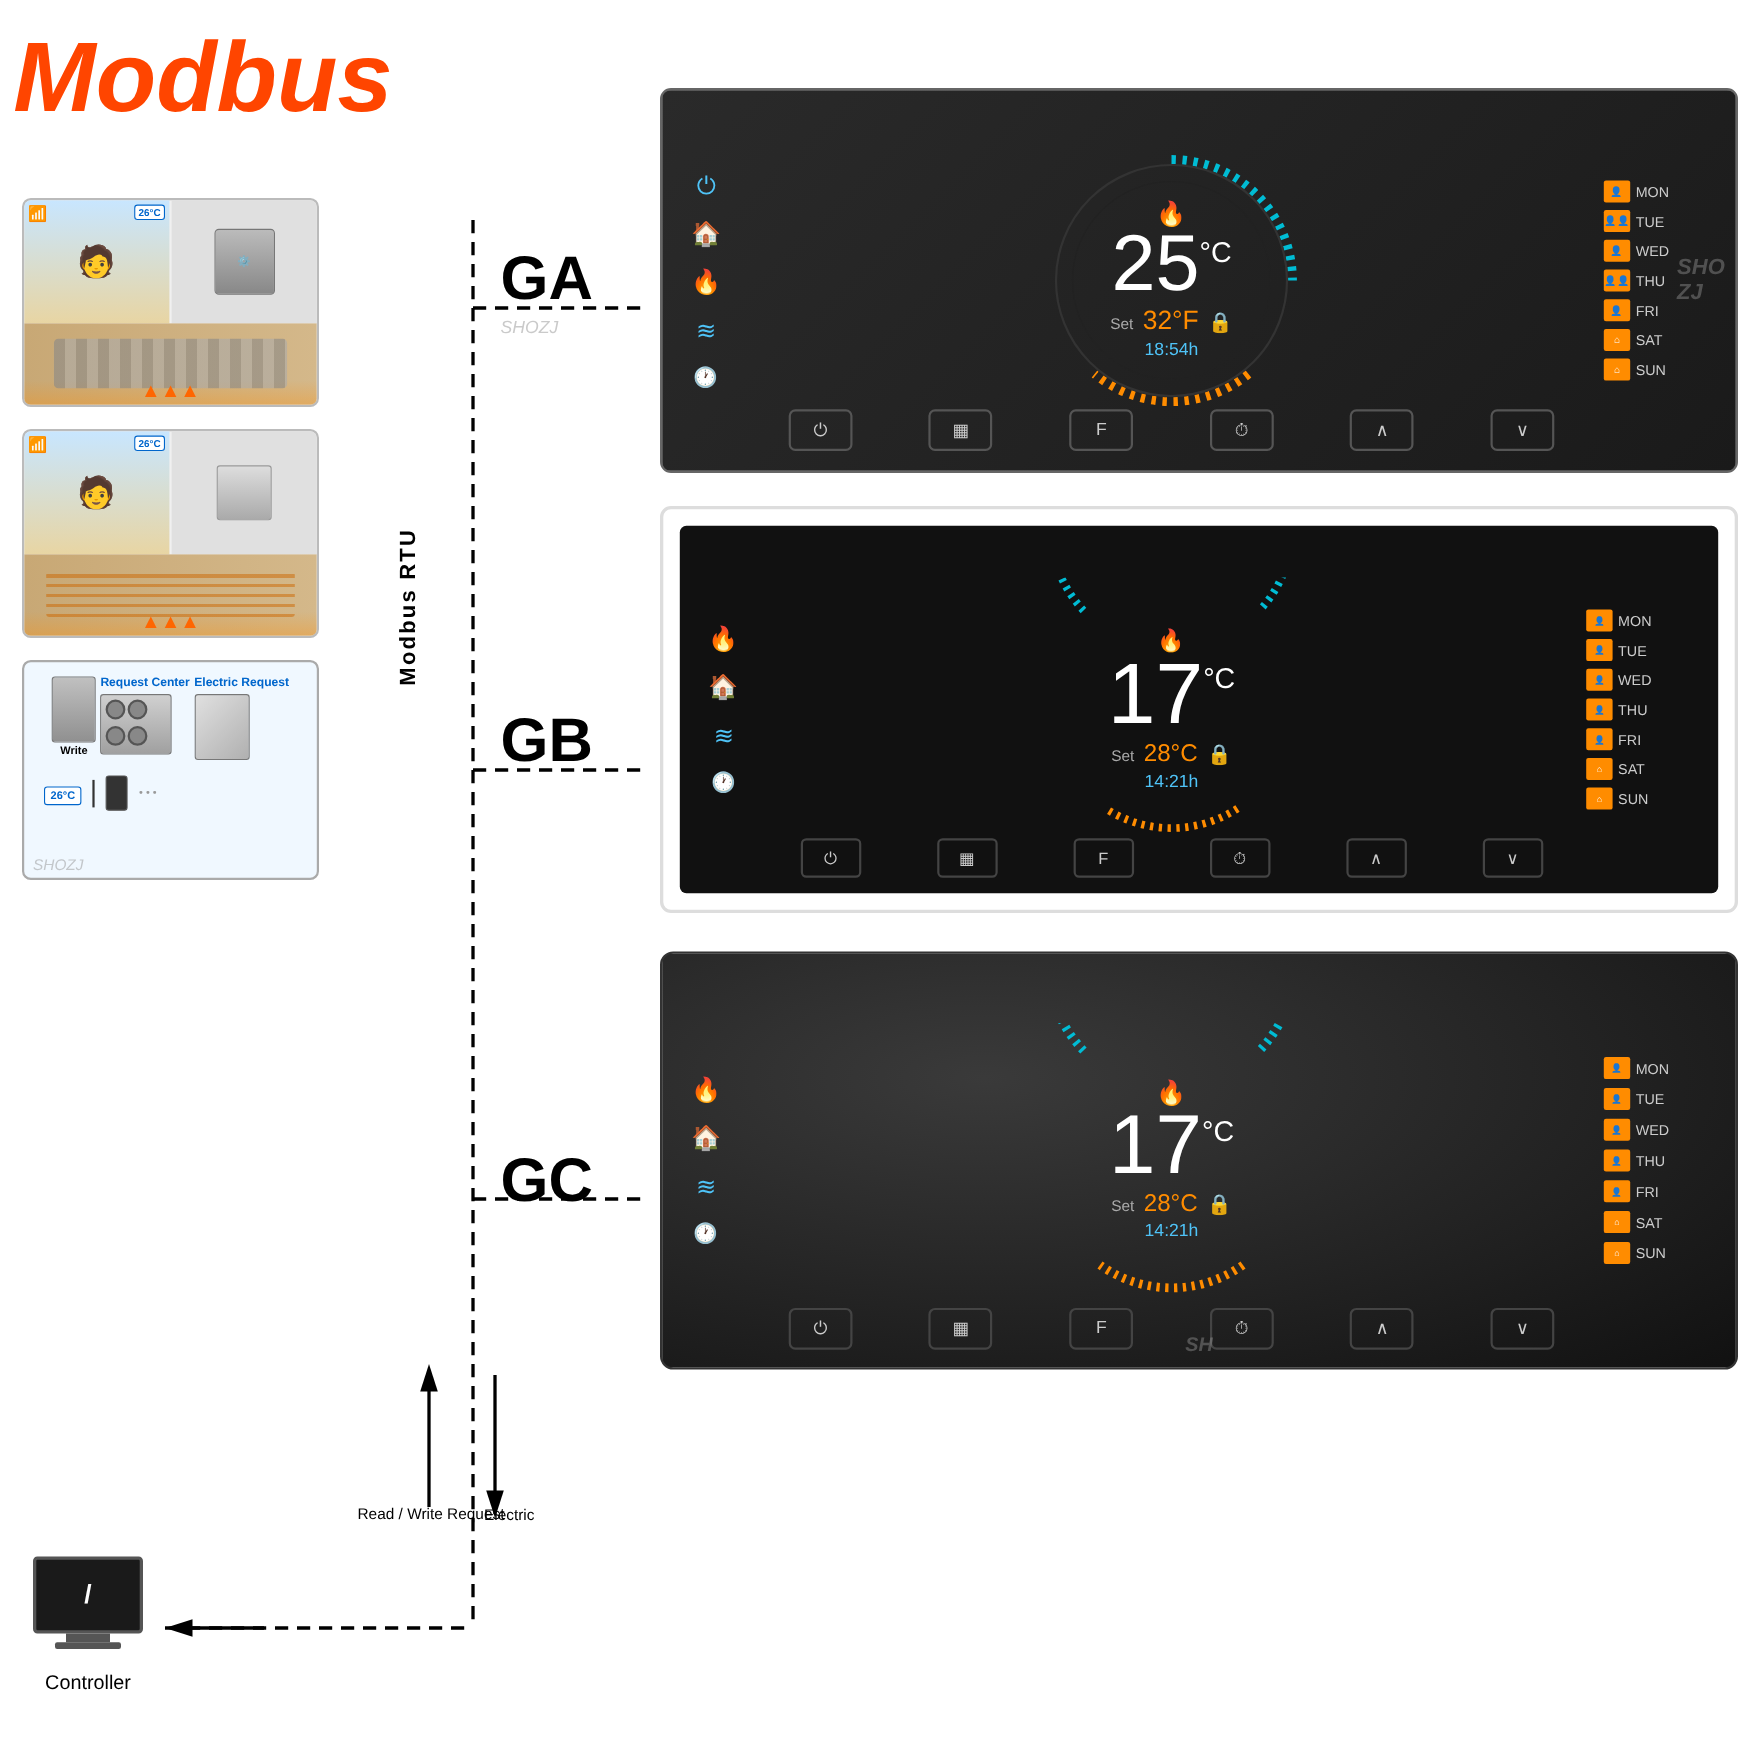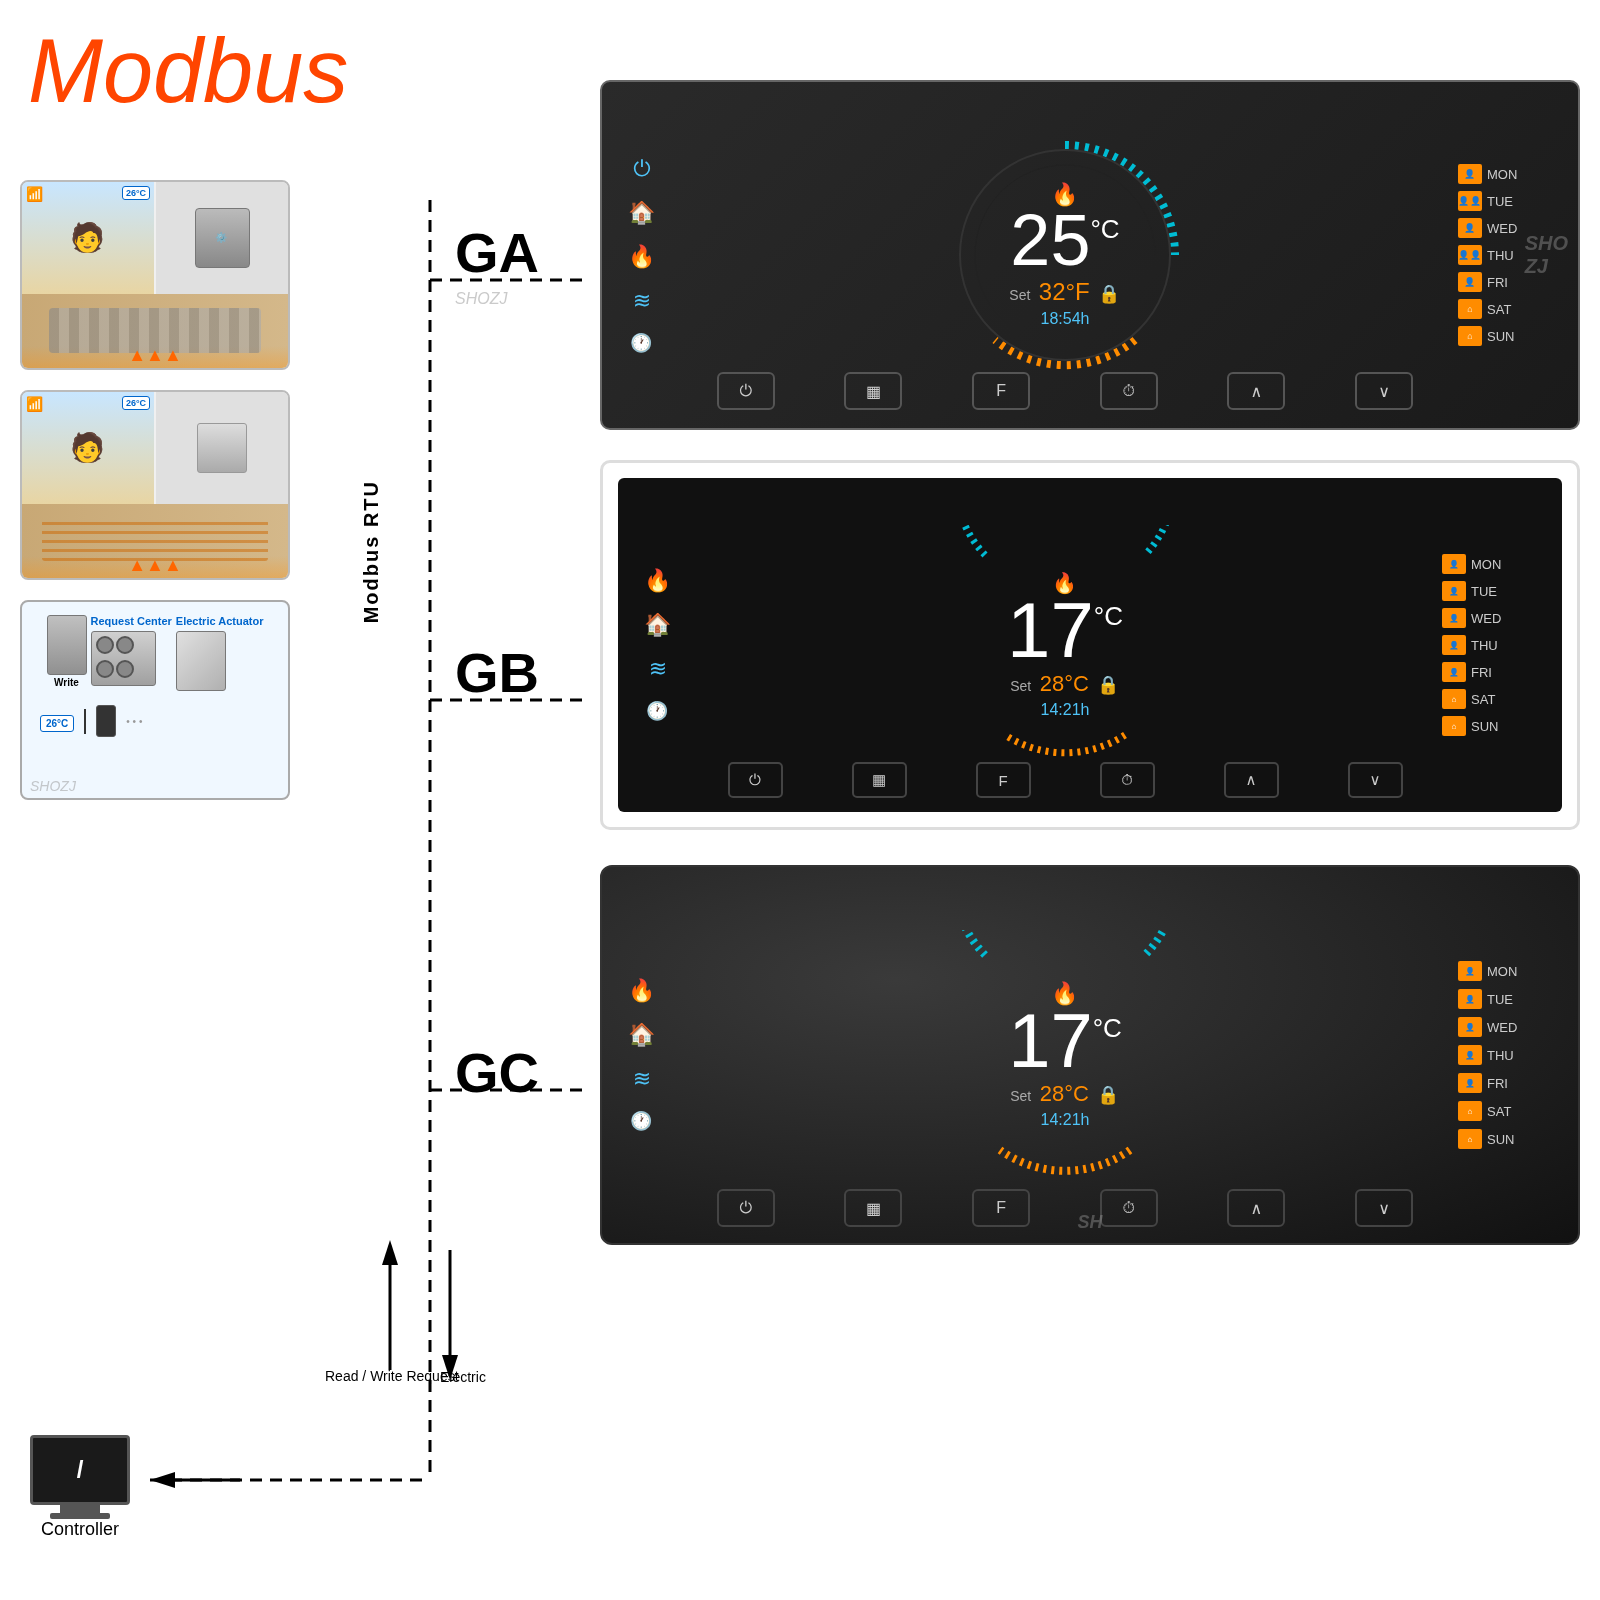--- a/index.html
+++ b/index.html
@@ -9,23 +9,23 @@
       background: #ffffff;
       font-family: Arial, sans-serif;
       overflow: hidden;
       position: relative;
     }
 
     
     .modbus-title {
       position: absolute;
       top: 20px;
-      left: 28px;
+      left: 12px;
       font-size: 90px;
-      font-weight: 400;
+      font-weight: 700;
       font-style: italic;
       color: #ff4500;
       z-index: 10;
     }
 
     
     .left-column {
       position: absolute;
       left: 20px;
       top: 180px;
@@ -135,21 +135,21 @@
 
     .monitor-slash {
       color: #fff;
       font-size: 24px;
       font-weight: bold;
     }
 
     .controller-label {
       font-size: 18px;
       color: #000;
-      margin-top: 4px;
+      margin-top: 24px;
       font-weight: 500;
     }
 
     
     .thermostat-device {
       width: 960px;
       height: 360px;
       border: 3px solid #ccc;
       border-radius: 12px;
       margin-bottom: 30px;
@@ -389,21 +389,21 @@
       <div class="component-box">
         <div class="boiler-label">Request Center</div>
         <div class="mixing-rect" style="display:flex;flex-wrap:wrap;gap:2px;padding:4px;">
           <div style="width:18px;height:18px;background:#888;border-radius:50%;border:2px solid #555;"></div>
           <div style="width:18px;height:18px;background:#888;border-radius:50%;border:2px solid #555;"></div>
           <div style="width:18px;height:18px;background:#888;border-radius:50%;border:2px solid #555;"></div>
           <div style="width:18px;height:18px;background:#888;border-radius:50%;border:2px solid #555;"></div>
         </div>
       </div>
       <div class="component-box">
-        <div class="boiler-label">Electric Actuator</div>
+        <div class="boiler-label">Electric Request</div>
         <div class="actuator-rect"></div>
       </div>
     </div>
     <div style="display:flex;align-items:center;gap:10px;padding:5px 10px;margin-top:4px;">
       <div class="temp-box-26">26°C</div>
       <div style="width:2px;height:25px;background:#333;"></div>
       <div class="phone-icon"></div>
       <div style="font-size:10px;color:#999;">• • •</div>
     </div>
     <div style="position:absolute;bottom:4px;left:8px;font-size:14px;color:rgba(150,150,150,0.5);font-style:italic;">SHOZJ</div>

